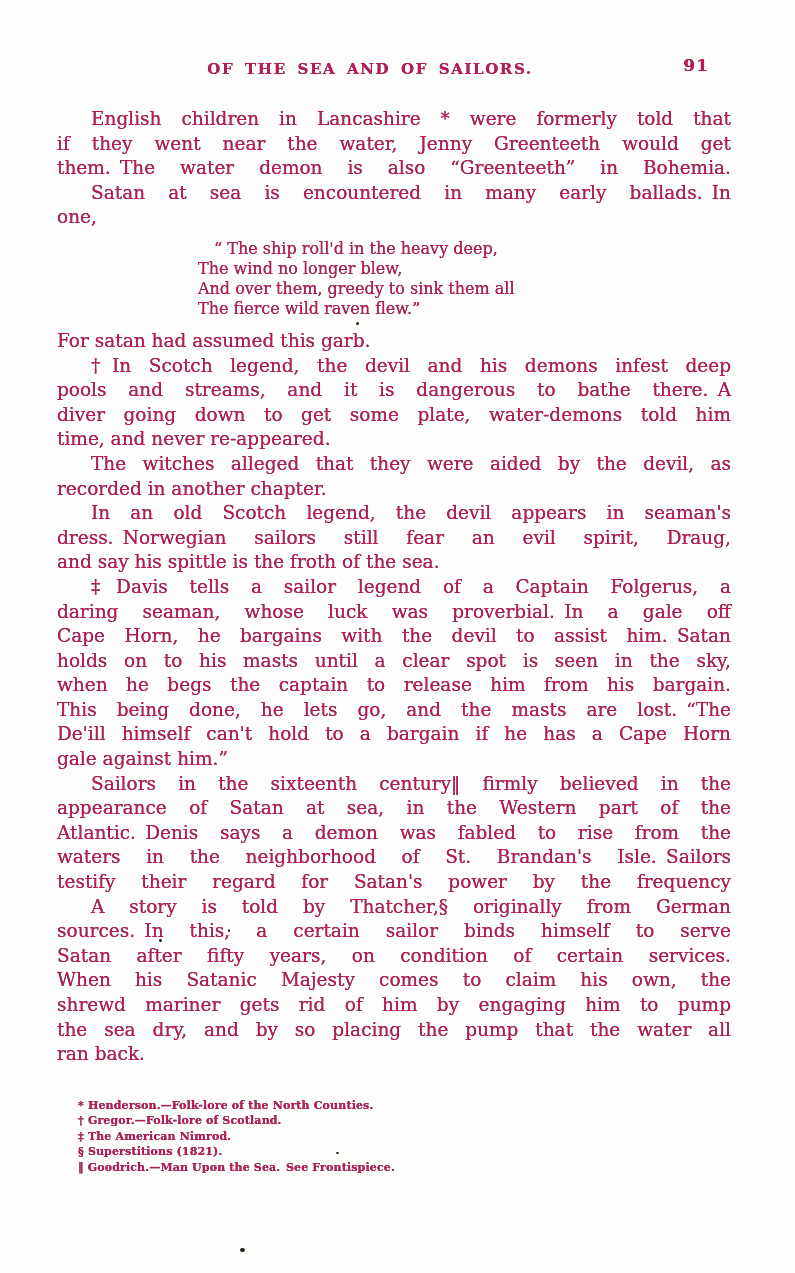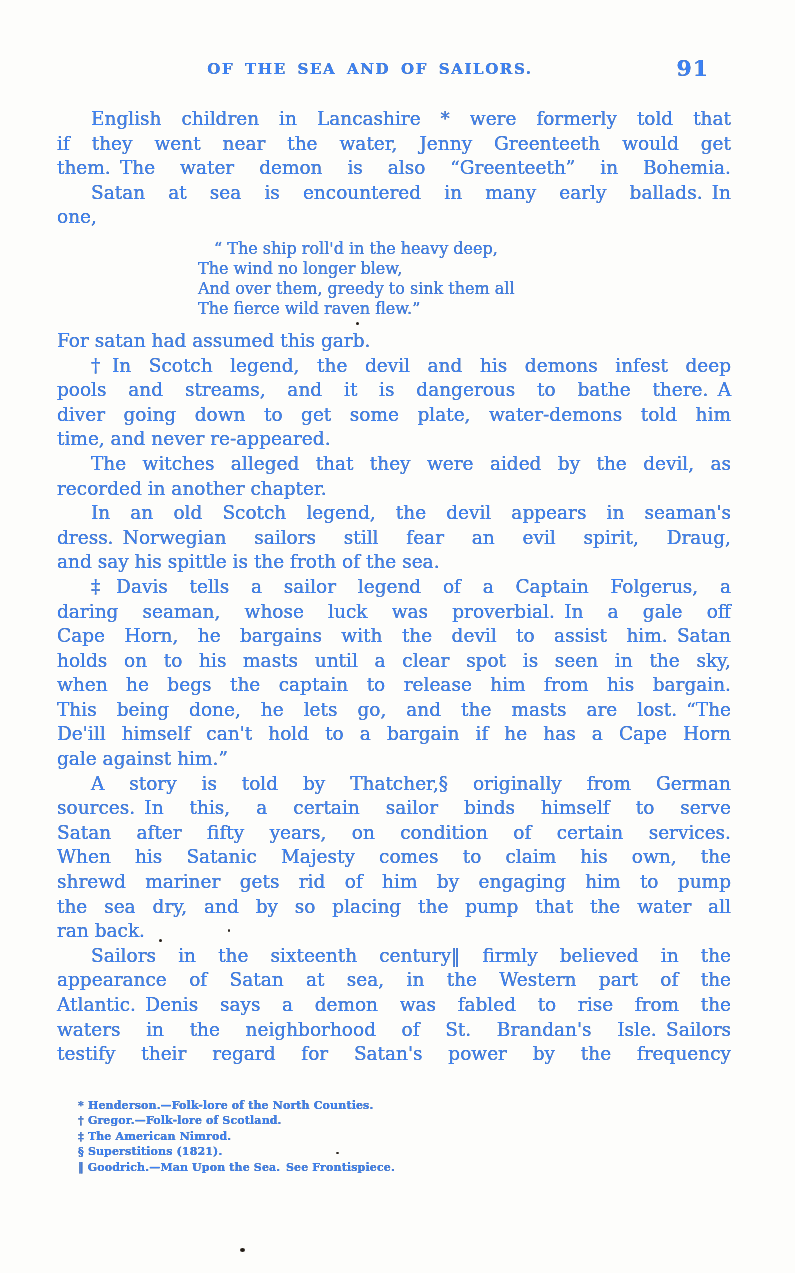--- a/index.html
+++ b/index.html
@@ -2,32 +2,32 @@
 <html><head>
 <meta charset="utf-8">
 <style>
   html, body { margin: 0; padding: 0; background: #ffffff; }
   .page {
     position: relative;
     width: 795px;
     height: 1273px;
     background: #fdfdfb;
     font-family: "DejaVu Serif", "Liberation Serif", serif;
-    color: #3b82f6;
+    color: #be185d;
     overflow: hidden;
   }
   .page * { text-shadow: 0 0 0.6px rgba(26,20,16,0.8); }
 
   .header { position: absolute; top: 58px; left: 57px; right: 64px; height: 26px; }
   .running-head {
     position: absolute; left: 50%; transform: translateX(-50%); margin-left: -24px;
     top: 2px; font-weight: bold; font-size: 15px;
     letter-spacing: 1.6px; word-spacing: 4px; white-space: nowrap;
   }
-  .page-number { position: absolute; right: 22px; top: -3px; font-weight: bold; font-size: 22px; letter-spacing: 1px; }
+  .page-number { position: absolute; right: 22px; top: -3px; font-weight: bold; font-size: 17px; letter-spacing: 1px; }
 
   .body-text {
     position: absolute; top: 107px; left: 57px; width: 674px;
     font-size: 18.5px; line-height: 24.6px;
   }
   .line { text-align: justify; text-align-last: justify; }
   .line.indent { text-indent: 34px; }
   .line.last { text-align-last: left; }
 
   .poem { margin: 9px 0 10px 141px; font-size: 16px; line-height: 20px; }
@@ -89,34 +89,34 @@
         <div class="line indent">‡Davis tells a sailor legend of a Captain Folgerus, a</div>
         <div class="line">daring seaman, whose luck was proverbial. In a gale off</div>
         <div class="line">Cape Horn, he bargains with the devil to assist him. Satan</div>
         <div class="line">holds on to his masts until a clear spot is seen in the sky,</div>
         <div class="line">when he begs the captain to release him from his bargain.</div>
         <div class="line">This being done, he lets go, and the masts are lost. “The</div>
         <div class="line">De'ill himself can't hold to a bargain if he has a Cape Horn</div>
         <div class="line last">gale against him.”</div>
       </div>
       <div class="para">
+        <div class="line indent">Sailors in the sixteenth century‖ firmly believed in the</div>
+        <div class="line">appearance of Satan at sea, in the Western part of the</div>
+        <div class="line">Atlantic. Denis says a demon was fabled to rise from the</div>
+        <div class="line">waters in the neighborhood of St. Brandan's Isle. Sailors</div>
+        <div class="line">testify their regard for Satan's power by the frequency</div>
+      </div>
+      <div class="para">
         <div class="line indent">A story is told by Thatcher,§ originally from German</div>
         <div class="line">sources. In this, a certain sailor binds himself to serve</div>
         <div class="line">Satan after fifty years, on condition of certain services.</div>
         <div class="line">When his Satanic Majesty comes to claim his own, the</div>
         <div class="line">shrewd mariner gets rid of him by engaging him to pump</div>
         <div class="line">the sea dry, and by so placing the pump that the water all</div>
         <div class="line last">ran back.</div>
-      </div>
-      <div class="para">
-        <div class="line indent">Sailors in the sixteenth century‖ firmly believed in the</div>
-        <div class="line">appearance of Satan at sea, in the Western part of the</div>
-        <div class="line">Atlantic. Denis says a demon was fabled to rise from the</div>
-        <div class="line">waters in the neighborhood of St. Brandan's Isle. Sailors</div>
-        <div class="line">testify their regard for Satan's power by the frequency</div>
       </div>
     </div>
 
   <div class="footnotes" id="footnotes">
       <div class="footnote">* Henderson.—Folk-lore of the North Counties.</div>
       <div class="footnote">† Gregor.—Folk-lore of Scotland.</div>
       <div class="footnote">‡ The American Nimrod.</div>
       <div class="footnote">§ Superstitions (1821).</div>
       <div class="footnote">‖ Goodrich.—Man Upon the Sea. See Frontispiece.</div>
     </div>

